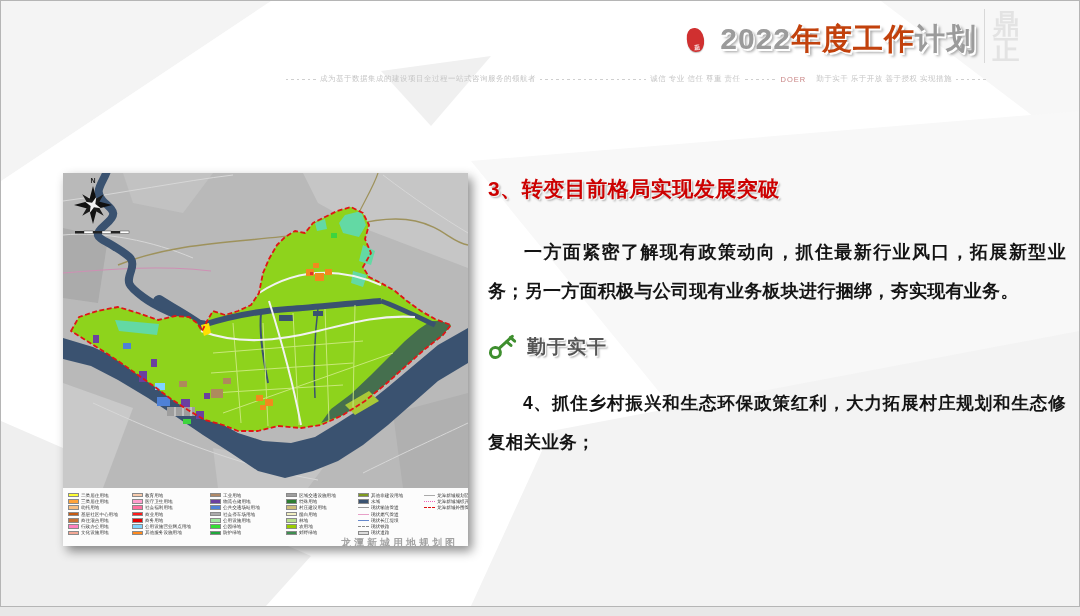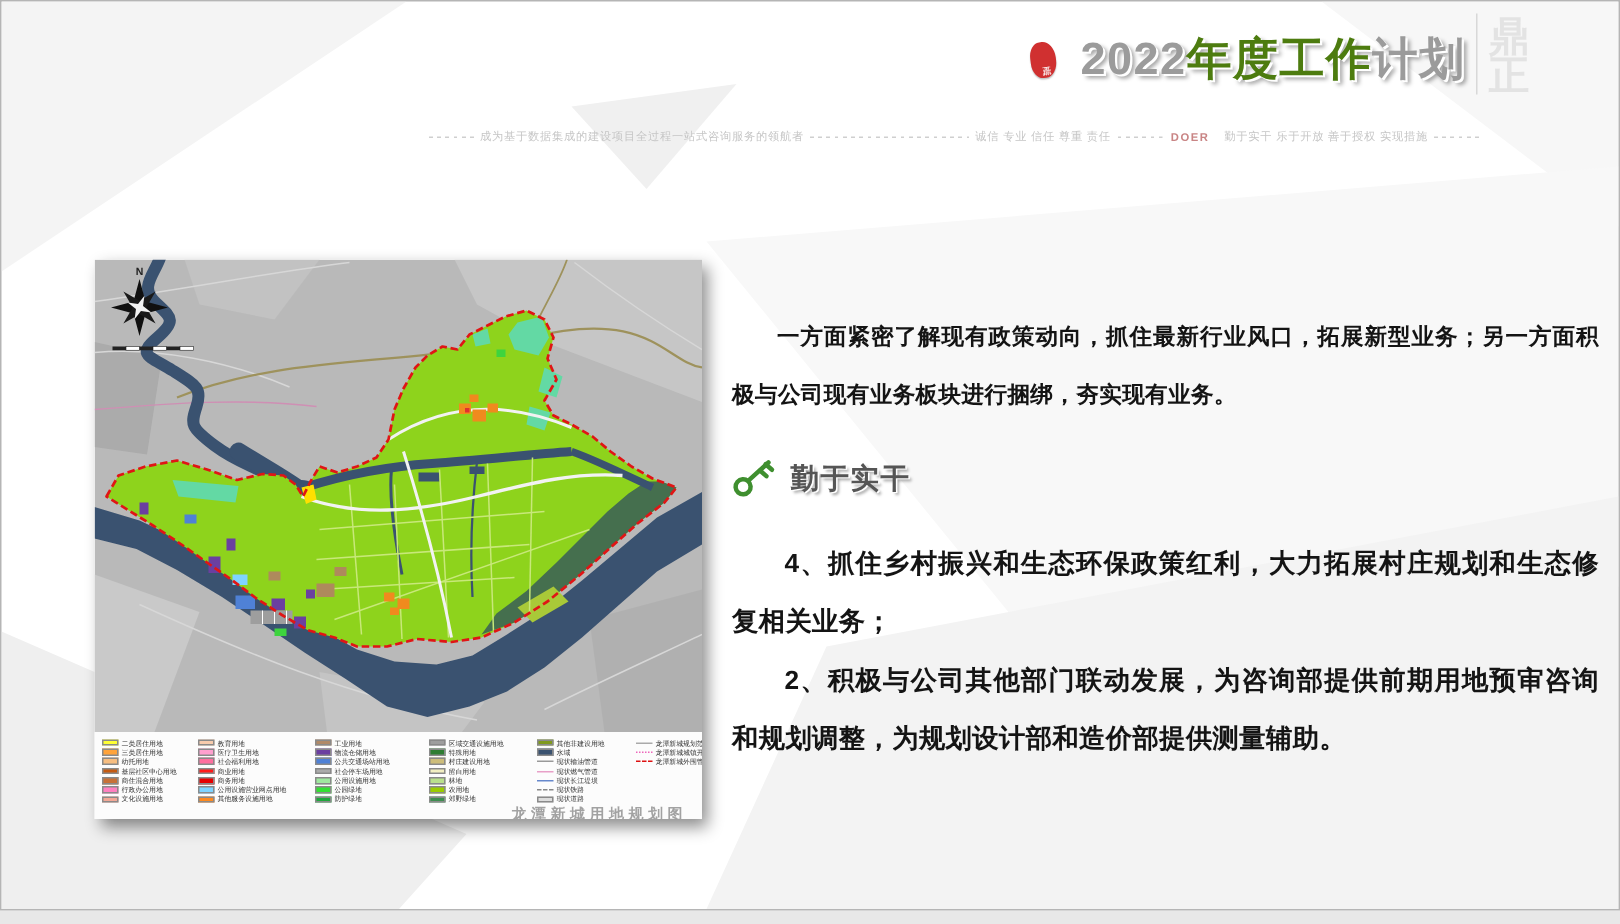--- a/index.html
+++ b/index.html
@@ -18,44 +18,44 @@
   .header{position:absolute;left:0;top:0;width:100%;height:92px;z-index:2;}
   .title-row{position:absolute;top:18px;right:102px;display:flex;align-items:center;}
   .seal{
     width:17px;height:24px;background:#d03030;border-radius:42% 48% 46% 44%;
     transform:rotate(-7deg);display:flex;align-items:center;justify-content:center;
     margin-right:16px;box-shadow:0 1px 1px rgba(0,0,0,.25);
   }
   .seal span{writing-mode:vertical-rl;font-size:6px;color:rgba(255,255,255,.92);line-height:7px;}
   .main-title{font-size:30px;font-weight:bold;letter-spacing:1px;color:#9b9b9b;
     text-shadow:1.5px 1.5px 0 #ffffff,3px 3px 3px rgba(0,0,0,.38);white-space:nowrap;}
-  .main-title .t-red{color:#4d7c0f;}
+  .main-title .t-red{color:#c2410c;}
   .en-title{font-size:17px;color:#c3c3c3;letter-spacing:.5px;margin-left:8px;font-weight:600;white-space:nowrap;}
   .v-divider{position:absolute;top:8px;right:94px;width:1px;height:54px;background:#d8d8d8;}
   .logo{
     position:absolute;top:10px;right:56px;width:34px;text-align:center;
     font-family:"Liberation Serif","DejaVu Serif",serif;font-weight:bold;
     font-size:27px;line-height:26px;color:#e3e3e3;letter-spacing:0;
   }
   .tagline{
     position:absolute;top:69px;left:285px;width:700px;display:flex;align-items:center;
     font-size:7.5px;color:#c6c6c6;white-space:nowrap;z-index:2;letter-spacing:.5px;
   }
   .tl-dash{height:1px;background:repeating-linear-gradient(90deg,#cfcfcf 0 2.5px,transparent 2.5px 5.5px);flex:1;min-width:18px;}
   .tl-dash.fixed{flex:0 0 30px;}
-  .tl-doer{color:#c98585;font-weight:bold;margin:0 6px;letter-spacing:1px;text-align:right;}
-  .tl-text{margin:16px 4px;}
+  .tl-doer{color:#c98585;font-weight:normal;margin:0 6px;letter-spacing:1px;text-align:right;}
+  .tl-text{margin:4px 4px;}
   
   .content{position:absolute;left:487px;top:174px;width:578px;z-index:2;}
   .section-title{
     font-size:21px;font-weight:bold;color:#cc0000;letter-spacing:.5px;
     text-shadow:1px 1px 0 rgba(255,255,255,.8),2px 2px 2px rgba(0,0,0,.3);
   }
   .para{
-    margin-top:30px;font-size:15px;font-weight:700;color:#141414;
+    margin-top:30px;font-size:18px;font-weight:700;color:#141414;
     line-height:39px;text-indent:2em;text-align:justify;letter-spacing:.3px;
   }
   .measures{margin-top:22px;display:flex;align-items:center;}
   .key-icon{margin-right:9px;transform:rotate(-4deg);}
   .measures-label{font-size:19px;font-weight:bold;color:#555555;letter-spacing:1px;
     text-shadow:1px 1px 0 #ffffff,2px 2px 2px rgba(0,0,0,.35);}
   .m-list{margin-top:24px;}
   .m-list p{margin:0;font-size:17.5px;font-weight:700;color:#141414;
     line-height:39px;text-indent:2em;text-align:justify;letter-spacing:.3px;}
   
@@ -403,31 +403,31 @@
           <div class="legend-item">
             <span class="legend-line" style="border-top: 1.2px dashed rgb(221, 17, 17);"></span>
             <span class="legend-label">龙潭新城外围管控范围</span>
           </div>
         </div>
       </div>
     <div class="map-caption">龙潭新城用地规划图</div>
   </div>
 
   <div class="content">
+    <div class="section-title">3、转变目前格局实现发展突破</div>
     <p class="para">一方面紧密了解现有政策动向，抓住最新行业风口，拓展新型业务；另一方面积极与公司现有业务板块进行捆绑，夯实现有业务。</p>
     <div class="measures">
       <svg class="key-icon" width="30" height="27" viewBox="0 0 30 27">
         <g stroke="#3F8F2F" stroke-width="3" fill="none" stroke-linecap="round" stroke-linejoin="round">
           <circle cx="7" cy="19" r="5"></circle>
           <path d="M11 15 L25 4"></path>
           <path d="M19 9 L23 13"></path>
           <path d="M23 5 L27 9"></path>
         </g>
       </svg>
       <span class="measures-label">勤于实干</span>
     </div>
     <div class="m-list">
       <p>4、抓住乡村振兴和生态环保政策红利，大力拓展村庄规划和生态修复相关业务；</p>
-      <p>2、积极与公司其他部门联动发展，为咨询部提供前期用地预审咨询和规划调整，为规划设计部和造价部提供测量辅助。</p>
     </div>
   </div>
 
 </div>
 
 </body></html>

